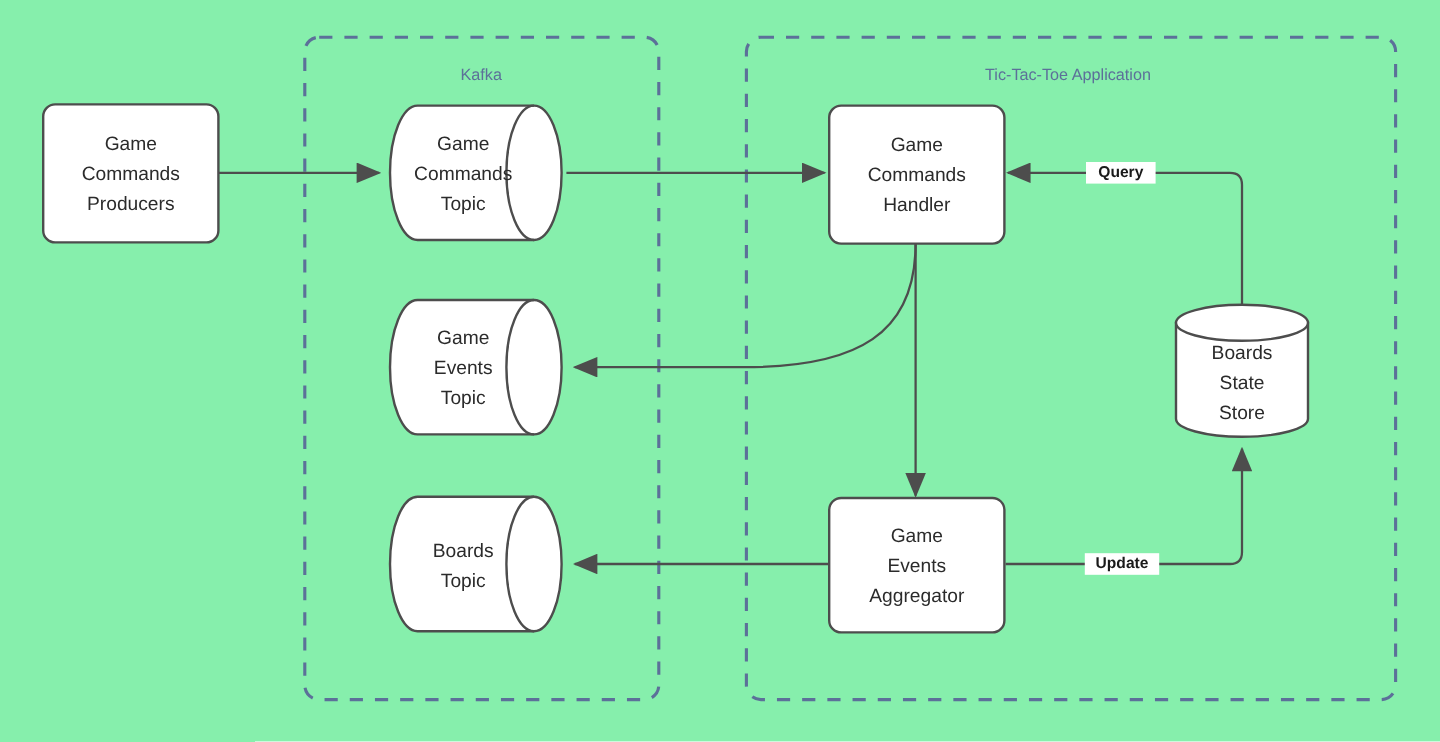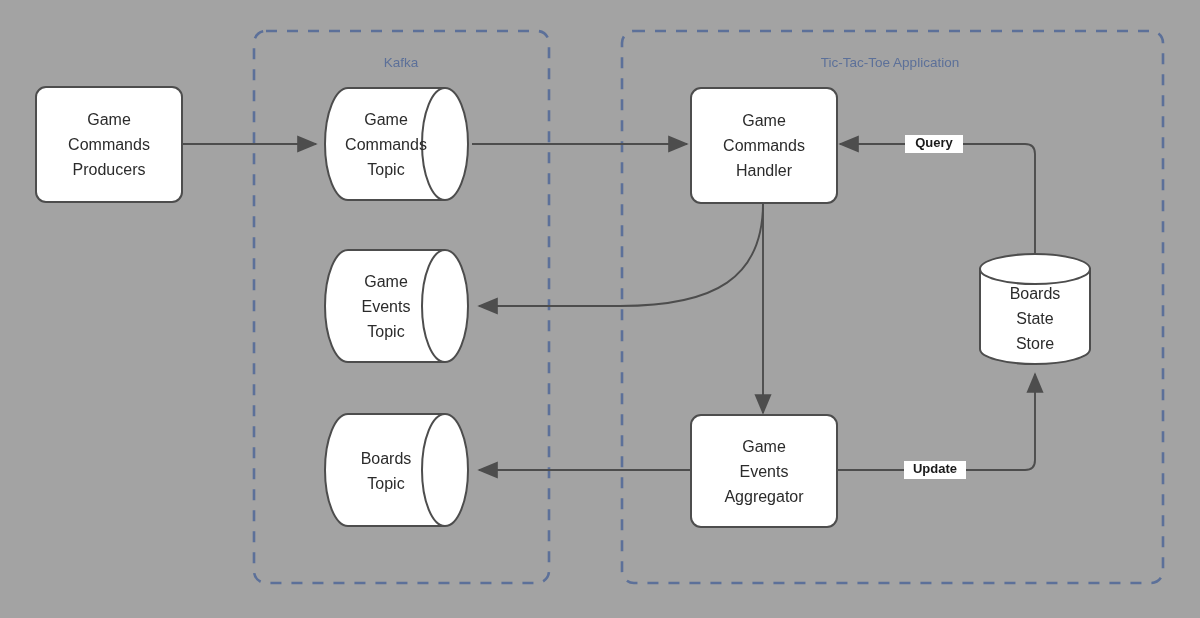--- a/index.html
+++ b/index.html
@@ -7,21 +7,21 @@
     padding: 0;
     background: #ffffff;
   }
   body {
     font-family: "Liberation Sans", sans-serif;
   }
   #diagram-root {
     position: relative;
     width: 1200px;
     height: 618px;
-    background: #a3a3a3;
+    background: #86efac;
     overflow: hidden;
   }
   #diagram-svg {
     position: absolute;
     top: 0;
     left: 0;
     width: 1200px;
     height: 618px;
   }
   .group-label {

